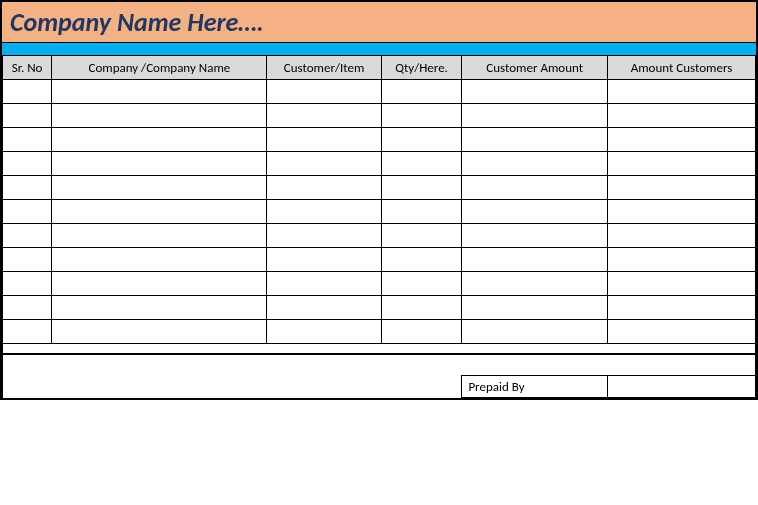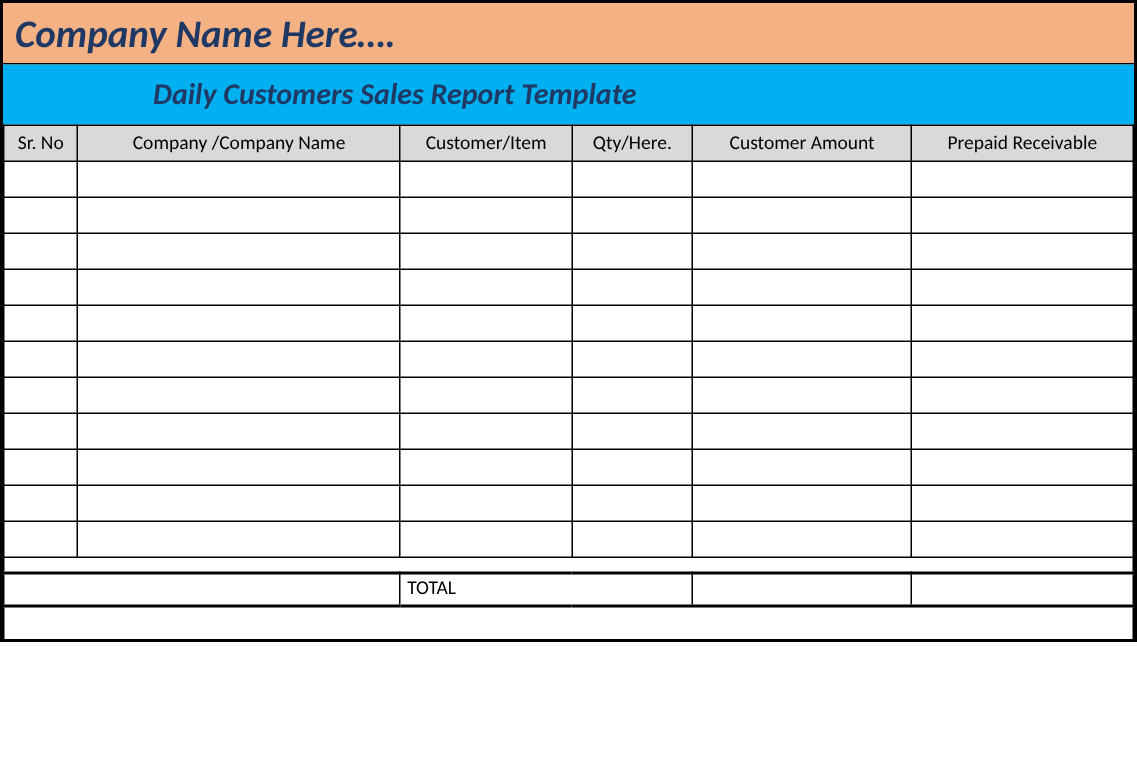--- a/index.html
+++ b/index.html
@@ -57,39 +57,38 @@
     .prepaid-box { border: 1px solid #000; }
     .merge-left { border-right: none !important; }
     .merge-right { border-left: none !important; }
   </style>
 </head>
 <body>
 
 <div class="container">
   <div class="company-header">Company Name Here….</div>
   <div class="report-header">
-    <div>Daily Customers Sales Report Template</div>
   </div>
   <table>
     <colgroup>
       <col class="col-sr">
         <col class="col-cust">
         <col class="col-prod">
         <col class="col-qty">
         <col class="col-recv">
         <col class="col-amt">
     </colgroup>
     <thead>
       <tr>
         <th>Sr. No</th>
         <th>Company /Company Name</th>
         <th>Customer/Item</th>
         <th>Qty/Here.</th>
         <th>Customer Amount</th>
-        <th>Prepaid Receivable</th>
+        <th>Amount Customers</th>
       </tr>
     </thead>
     <tbody id="rows-body">
         <tr>
           <td></td>
           <td></td>
           <td></td>
           <td></td>
           <td></td>
           <td></td>
@@ -172,26 +171,23 @@
           <td></td>
           <td></td>
           <td></td>
           <td></td>
         </tr>
       </tbody>
     <tbody>
       <tr class="spacer-row">
         <td colspan="6"></td>
       </tr>
-      <tr class="total-row">
-        <td class="merge-left"></td>
-        <td class="merge-right"></td>
-        <td class="total-label merge-left">TOTAL</td>
-        <td class="merge-right"></td>
-        <td></td>
-        <td></td>
-      </tr>
       <tr class="gap-row">
         <td colspan="6" class="last"></td>
+      </tr>
+      <tr class="prepaid-row">
+        <td style="border:none; border-left:1px solid #000;" colspan="4"></td>
+        <td class="prepaid-cell">Prepaid By</td>
+        <td class="prepaid-box"></td>
       </tr>
     </tbody>
   </table>
 </div>
 
 </body></html>

